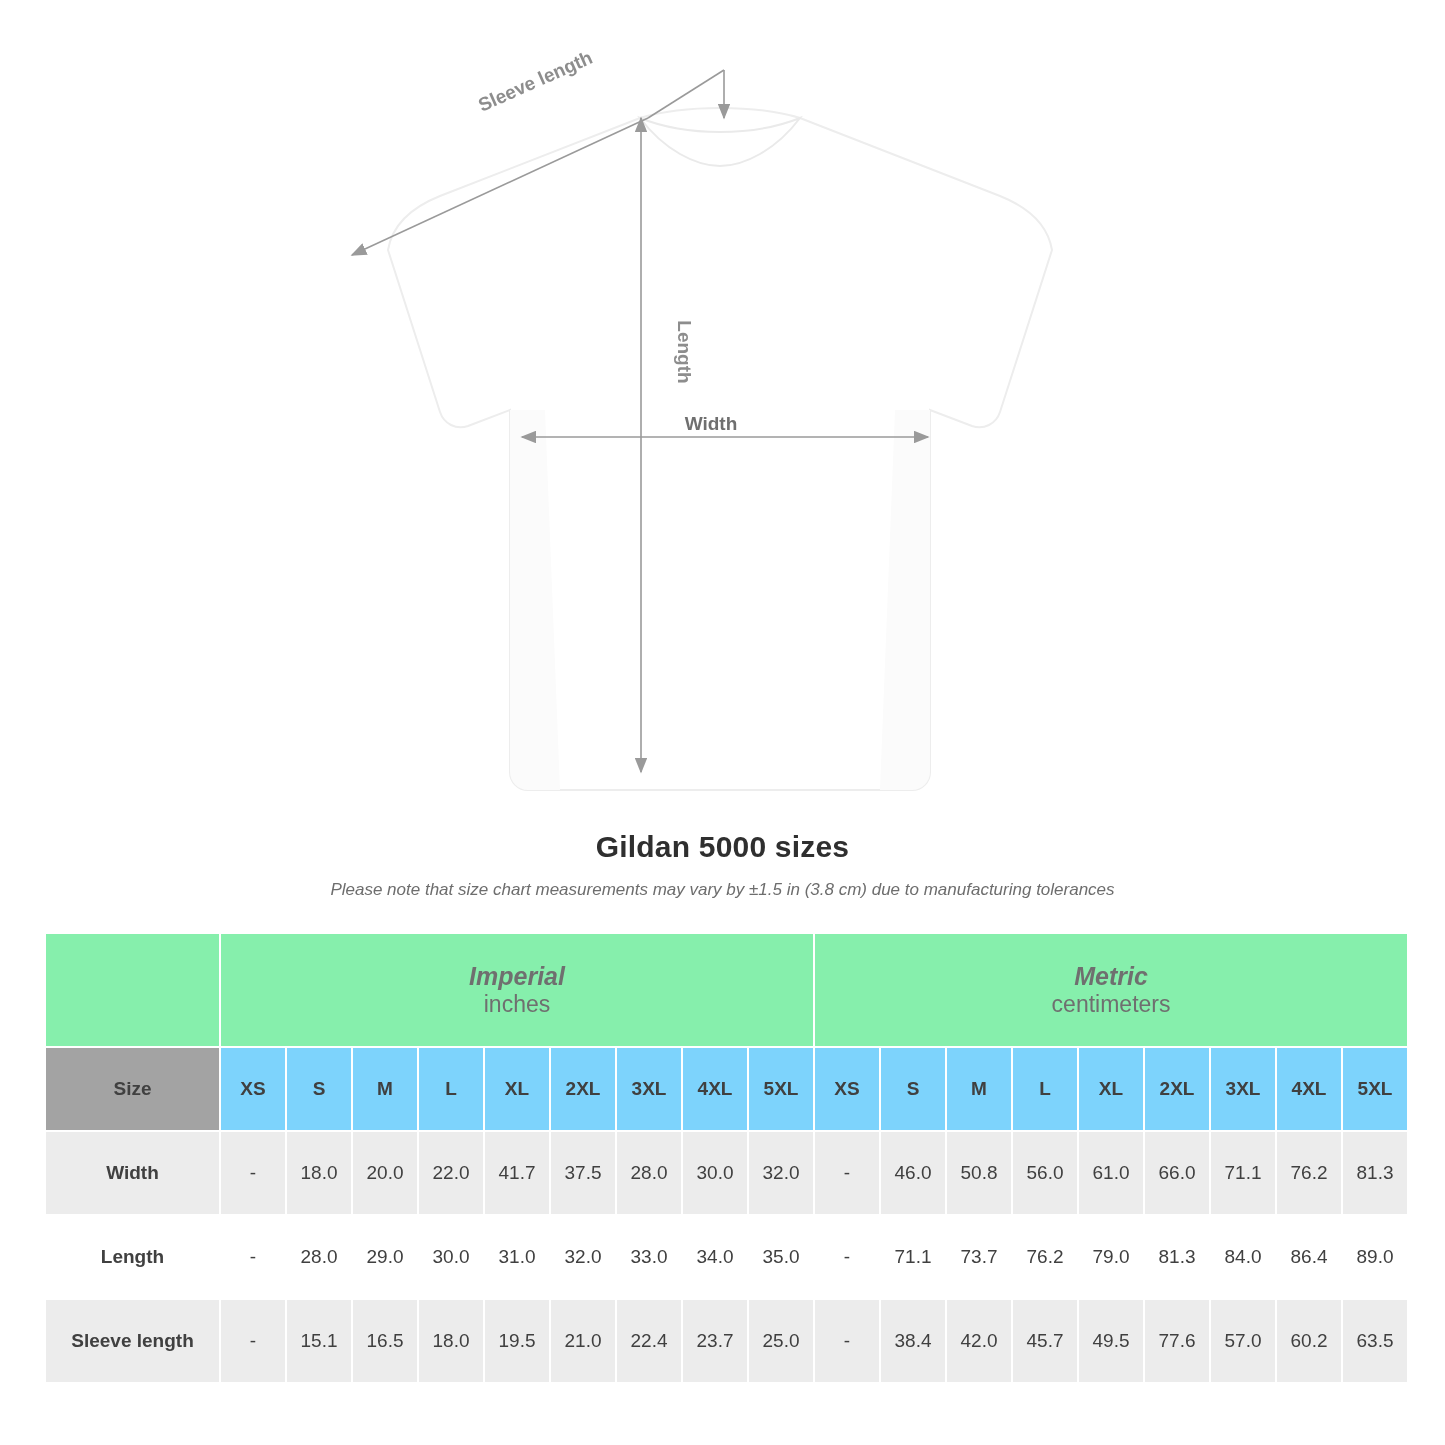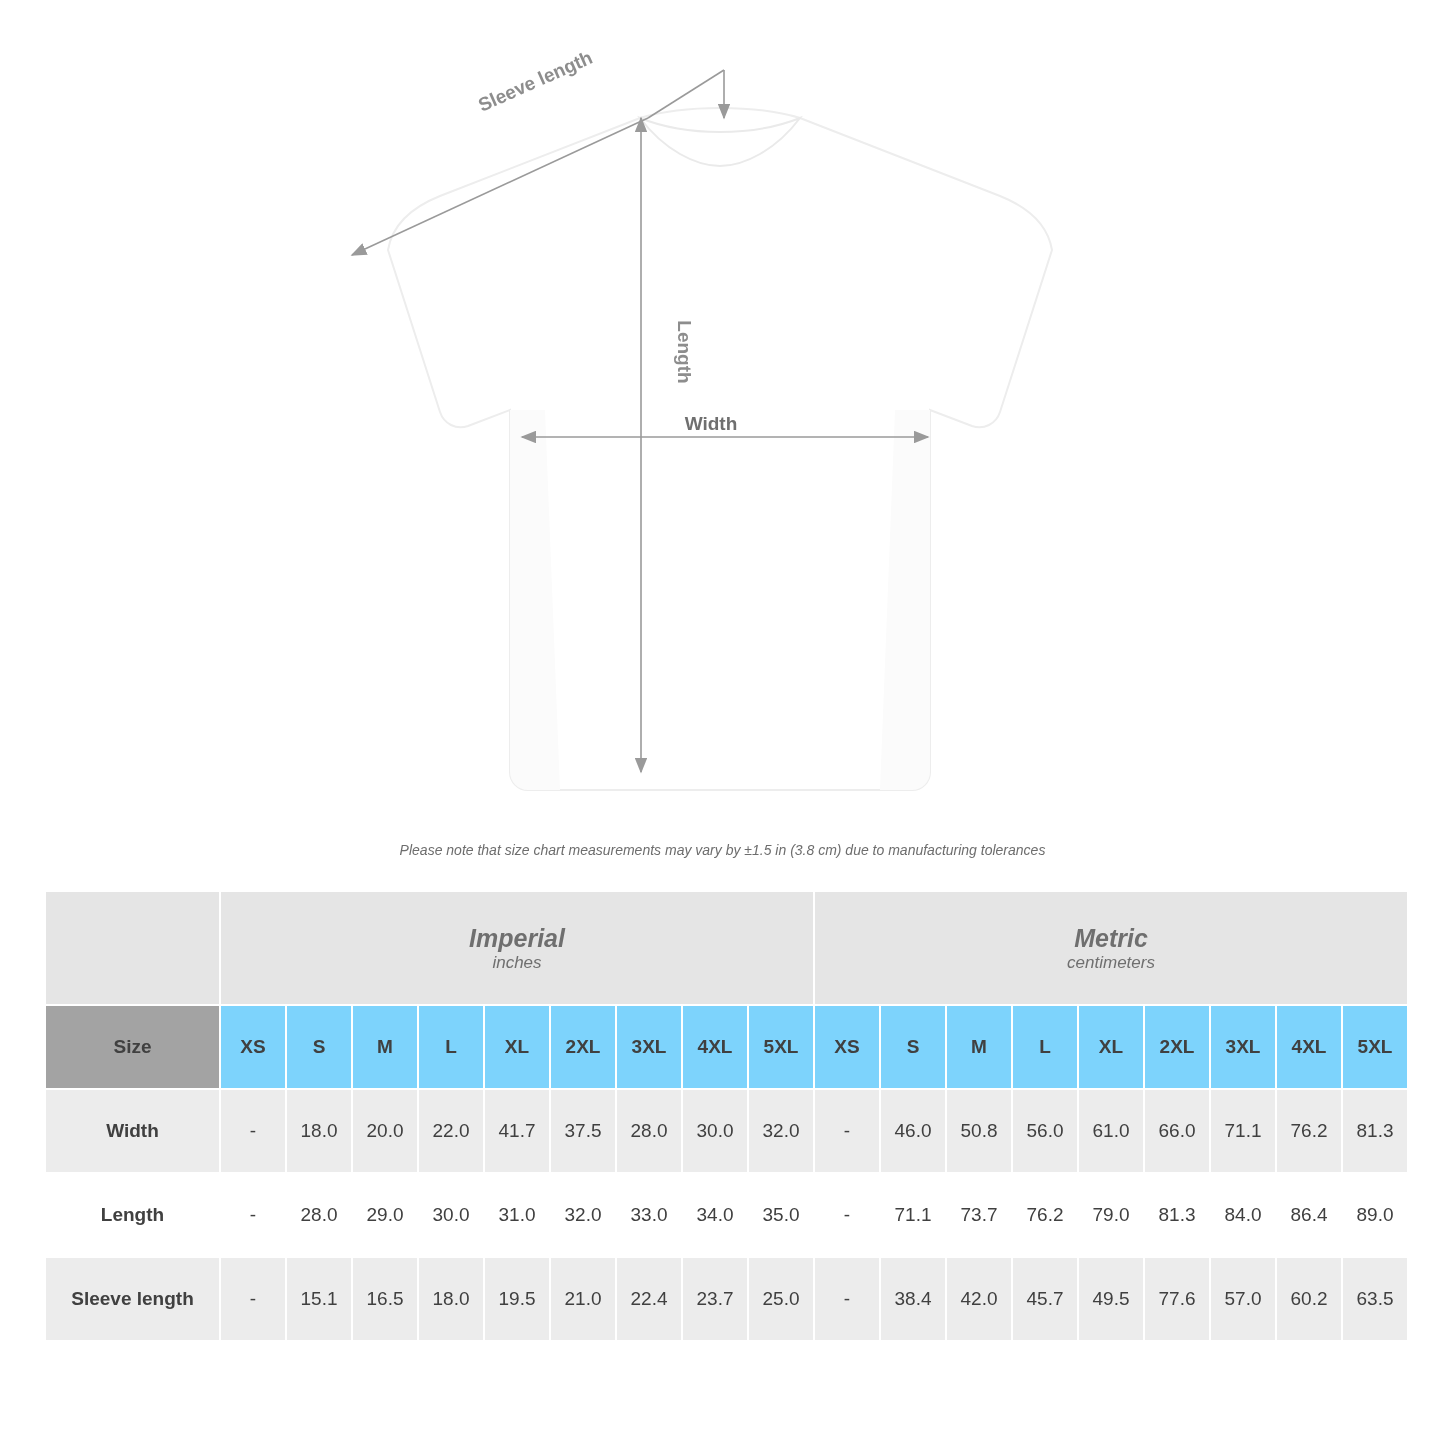--- a/index.html
+++ b/index.html
@@ -36,24 +36,24 @@
     text-align: center;
     margin-top: 10px;
   }
   .chart-title {
     font-size: 30px;
     font-weight: bold;
     color: #2f2f2f;
     letter-spacing: 0.2px;
   }
   .chart-note {
-    font-size: 14px;
+    font-size: 17px;
     font-style: italic;
     color: #6d6d6d;
-    margin-top: 22px;
+    margin-top: 16px;
     text-align: center;
   }
 
   
   .table-wrap {
     margin: 32px 44px 0 44px;
   }
   table.size-table {
     width: 1357px;
     border-collapse: collapse;
@@ -62,32 +62,31 @@
   table.size-table td,
   table.size-table th {
     border: 2px solid #ffffff;
     text-align: center;
     vertical-align: middle;
     font-size: 19px;
     color: #404040;
     padding: 0;
   }
   .unit-header td {
-    background: #e5e5e5;
+    background: #86efac;
     height: 112px;
   }
   .unit-name {
     font-size: 25px;
     font-style: italic;
     font-weight: bold;
     color: #6f6f6f;
   }
   .unit-sub {
-    font-size: 17px;
-    font-style: italic;
+    font-size: 23px;
     color: #6f6f6f;
     margin-top: 0;
   }
   .head-row td {
     height: 82px;
     background: #7dd3fc;
     font-weight: bold;
     font-size: 20px;
     color: #333333;
   }
@@ -165,20 +164,21 @@
       <text x="678" y="352" transform="rotate(90 678 352)" font-family="Liberation Sans, sans-serif" font-size="19" font-weight="bold" fill="#8d8d8d" text-anchor="middle">Length</text>
 
       <g stroke="#9a9a9a" stroke-width="1.6">
         <line x1="522" y1="437" x2="928" y2="437" marker-start="url(#arrHs)" marker-end="url(#arrH)"></line>
       </g>
       <text x="711" y="430" font-family="Liberation Sans, sans-serif" font-size="19" font-weight="bold" fill="#6f6f6f" text-anchor="middle">Width</text>
     </svg>
   </div>
 
   <div class="title-block">
+    <div class="chart-title">Gildan 5000 sizes</div>
     <div class="chart-note">Please note that size chart measurements may vary by ±1.5 in (3.8 cm) due to manufacturing tolerances</div>
   </div>
 
   <div class="table-wrap">
     <table class="size-table">
       <colgroup>
         <col class="col-label">
         <col class="col-val">
           <col class="col-val">
           <col class="col-val">

